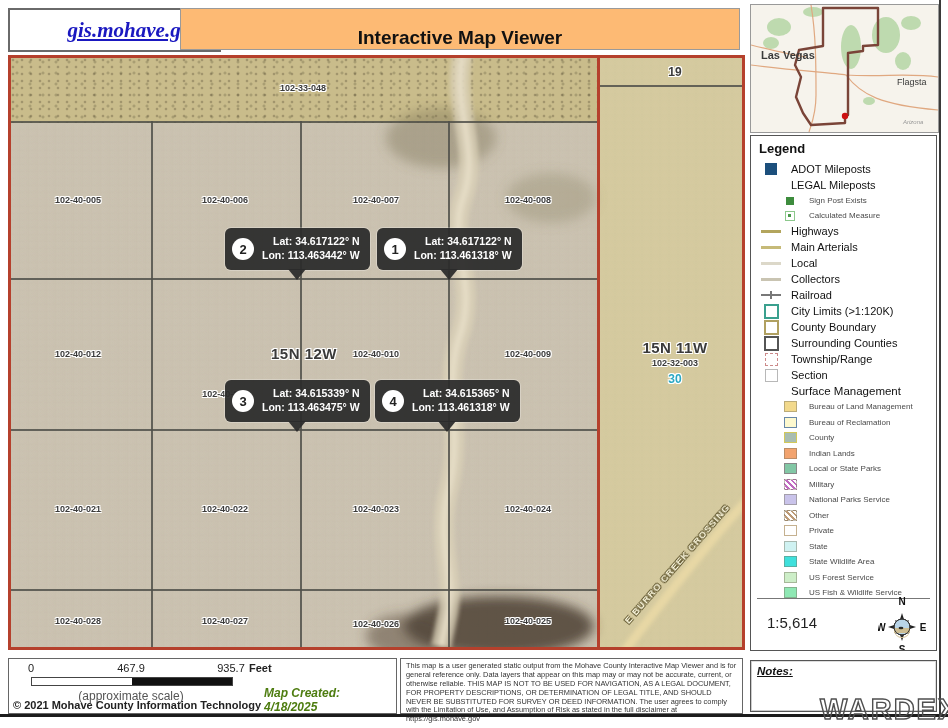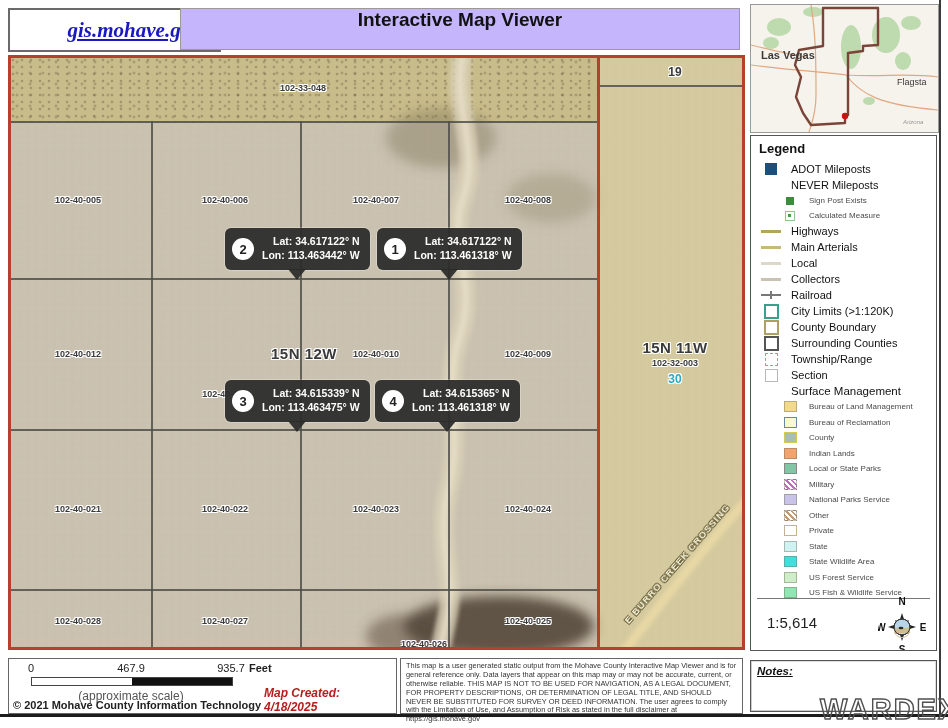--- a/index.html
+++ b/index.html
@@ -6,21 +6,21 @@
   #page { position:relative; width:948px; height:728px; background:#ffffff;
           font-family:"Liberation Sans", sans-serif; overflow:hidden; }
   .abs { position:absolute; }
 
   
   #logo-box { left:8px; top:8px; width:170px; height:40px; border:2px solid #6a6a6a;
               display:flex; align-items:center; justify-content:center; background:#fff;padding-left:39px; }
   #logo-link { font-family:"Liberation Serif", serif; font-style:italic; font-weight:bold;
                font-size:21px; text-decoration:underline; }
   #title-box { left:180px; top:8px; width:558px; height:40px; border:1px solid #9a9a9a;
-               display:flex; align-items:flex-start; justify-content:center; background:#c4b5fd; }
+               display:flex; align-items:flex-end; justify-content:center; background:#fdba74; }
   #map-title { font-size:19px; font-weight:bold; color:#111; }
 
   
   #map { left:8px; top:55px; width:737px; height:595px; border:3px solid #b5402c;
          box-sizing:border-box; overflow:hidden; background:#b4a896; }
   .terrain { position:absolute; }
   .speck { background-image:
       radial-gradient(circle at 2px 2px, rgba(70,60,40,0.30) 1px, transparent 1.7px),
       radial-gradient(circle at 6px 4px, rgba(55,50,30,0.22) 1px, transparent 1.9px);
       background-size: 9px 7px, 13px 11px; }
@@ -95,21 +95,21 @@
                color:#111; padding:4px 6px; }
 
   
   #scalebar-box { left:8px; top:658px; width:389px; height:56px; border:1px solid #666;
                   box-sizing:border-box; background:#fff; }
   .tick { position:absolute; top:3px; font-size:11px; color:#222; transform:translateX(-50%); }
   #sb-unit { position:absolute; left:240px; top:3px; font-size:11px; font-weight:bold; color:#222; }
   #sb-bar { position:absolute; left:22px; top:18px; width:200px; height:7px; border:1px solid #444; background:#fff; }
   #sb-bar-black { position:absolute; left:50%; top:0; width:50%; height:100%; background:#111; }
   #sb-approx { position:absolute; left:122px; top:30px; transform:translateX(-50%); font-size:12px; color:#555; }
-  #sb-created { position:absolute; left:255px; top:27px; font-size:12px; font-style:italic; font-weight:bold; color:#b91c1c; }
+  #sb-created { position:absolute; left:255px; top:27px; font-size:12px; font-style:italic; font-weight:bold; color:#4d7c0f; }
   #sb-copyright { position:absolute; left:4px; top:40px; font-size:11px; font-weight:bold; color:#222; }
 
   #disclaimer-box { left:400px; top:658px; width:343px; height:56px; border:1px solid #666;
                     box-sizing:border-box; background:#fff; padding:3px 5px; }
   #disclaimer-text { font-size:7.4px; line-height:1.2; color:#333; }
 
   #bottom-rule { left:0; top:714px; width:948px; height:3px; background:#1c1c1c; }
   #right-rule { left:939px; top:0; width:2px; height:717px; background:#3a3a3a; }
 
   #watermark { left:820px; top:693px; font-size:29px; font-weight:bold; letter-spacing:2px;
@@ -182,21 +182,21 @@
     <div class="plabel" style="left:664px;top:305px;">102-32-003</div>
     <div class="plabel secnum" style="left: 664px; top: 321px; color: rgb(42, 168, 196);">30</div>
 
     <div class="plabel" style="left:67px;top:451px;">102-40-021</div>
     <div class="plabel" style="left:214px;top:451px;">102-40-022</div>
     <div class="plabel" style="left:365px;top:451px;">102-40-023</div>
     <div class="plabel" style="left:517px;top:451px;">102-40-024</div>
 
     <div class="plabel" style="left:67px;top:563px;text-align:center;">102-40-028</div>
     <div class="plabel" style="left:214px;top:563px;">102-40-027</div>
-    <div class="plabel" style="left:365px;top:586px;margin-left:48px;">102-40-026</div>
+    <div class="plabel" style="left:365px;top:566px;">102-40-026</div>
     <div class="plabel" style="left:517px;top:563px;">102-40-025</div>
 
     <div id="road-label">E BURRO CREEK CROSSING</div>
 
     <div class="callout" style="left:214px;top:170px;">
       <span class="num">2</span>
       <span class="coords"><span>Lat: 34.617122° N</span><br>
       <span>Lon: 113.463442° W</span></span>
     </div>
     <div class="callout" style="left:366px;top:170px;">
@@ -247,21 +247,21 @@
     <div id="legend-title">Legend</div>
 
     <div class="lrow">
       <span class="swc">
           <i class="sw-sq" style="background-color: rgb(28, 79, 124);"></i>
         </span>
       <span class="ltext">ADOT Mileposts</span>
       </div>
     <div class="lrow">
       <span class="swc"></span>
-      <span class="ltext">NEVER Mileposts</span>
+      <span class="ltext">LEGAL Mileposts</span>
       </div>
     <div class="lrow sub">
       <span class="swc">
           <i class="sw-sq-sm" style="background-color: rgb(61, 140, 61);"></i>
         </span>
       <span class="ltext">Sign Post Exists</span>
       </div>
     <div class="lrow sub">
       <span class="swc">
           <i class="sw-calc" style="border-color: rgb(140, 200, 140);"></i>

